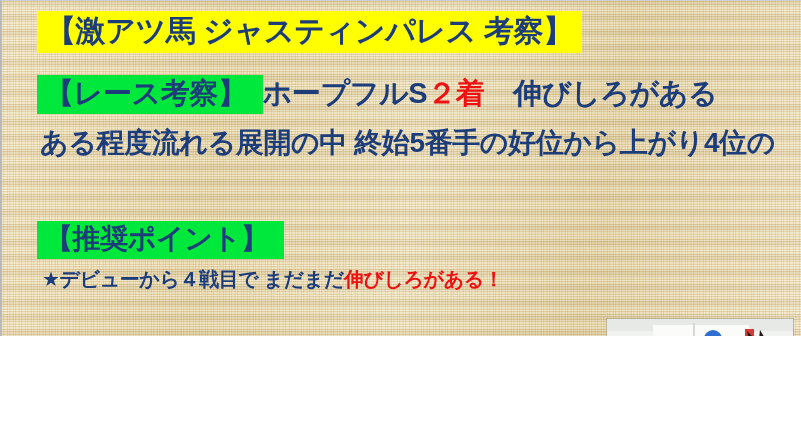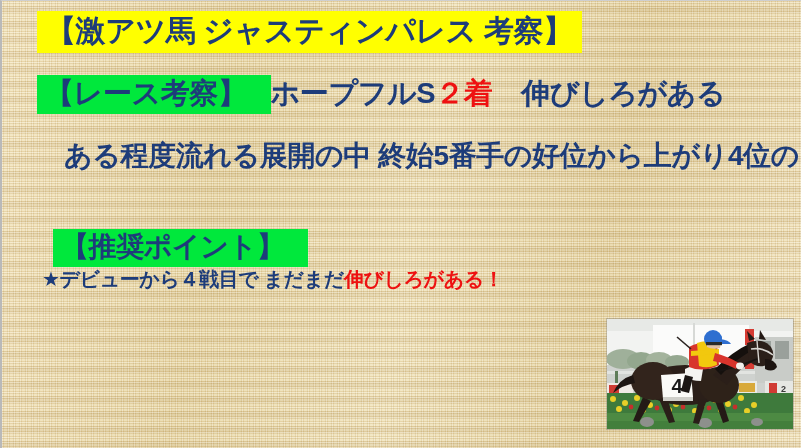--- a/index.html
+++ b/index.html
@@ -3,21 +3,21 @@
 <meta charset="utf-8">
 <style>
   html, body {
     margin: 0;
     padding: 0;
     background: #ffffff;
   }
   #canvas {
     position: relative;
     width: 801px;
-    height: 448px;
+    height: 336px;
     overflow: hidden;
     font-family: "Liberation Sans", "DejaVu Sans", sans-serif;
     background-color: #e9d9a8;
     background-image:
       repeating-linear-gradient(0deg,
         rgba(255,255,255,0.30) 0px, rgba(255,255,255,0.30) 1px,
         rgba(195,160,100,0.22) 1px, rgba(195,160,100,0.22) 2px,
         rgba(255,255,255,0.12) 2px, rgba(255,255,255,0.12) 4px,
         rgba(170,135,80,0.16) 4px, rgba(170,135,80,0.16) 5px),
       repeating-linear-gradient(90deg,
@@ -45,21 +45,21 @@
   .navy { color: #1d3c7a; }
   .red  { color: #ee1111; }
 
   .hl-yellow {
     background: #ffff00;
     padding: 5px 9px 7px 9px;
     display: inline-block;
   }
   .hl-green {
     background: #00e83c;
-    padding: 4px 24px 6px 8px;
+    padding: 4px 16px 6px 8px;
     display: inline-block;
   }
   .seg { display: inline-block; }
 
   
   #photo {
     position: absolute;
     left: 605px;
     top: 318px;
     width: 186px;
@@ -76,24 +76,24 @@
 <div id="canvas">
 
   <div class="line" style="left:35px; top:10px; font-size:30px;">
     <span class="hl-yellow navy">【激アツ馬 ジャスティンパレス 考察】</span>
   </div>
 
   <div class="line" style="left:35px; top:74px; font-size:29px;">
     <span class="hl-green navy">【レース考察】</span><span class="seg navy">ホープフルS</span><span class="seg red">２着</span><span class="seg navy">　伸びしろがある</span>
   </div>
 
-  <div class="line navy" style="left:38px; top:141px; font-size:28px;margin-left:24px;">ある程度流れる展開の中 終始5番手の好位から上がり4位の</div>
-
-
-  <div class="line" style="left:35px; top:228px; font-size:28px;margin-left:16px;">
+  <div class="line navy" style="left:38px; top:128px; font-size:28px;">ある程度流れる展開の中 終始5番手の好位から上がり4位の</div>
+
+
+  <div class="line" style="left:35px; top:220px; font-size:28px;">
     <span class="hl-green navy">【推奨ポイント】</span>
   </div>
 
   <div class="line" style="left:40px; top:268px; font-size:20px;">
     <span class="seg navy">★デビューから４戦目で まだまだ</span><span class="seg red">伸びしろがある！</span><span class="seg navy"></span>
   </div>
 
 
 
 

